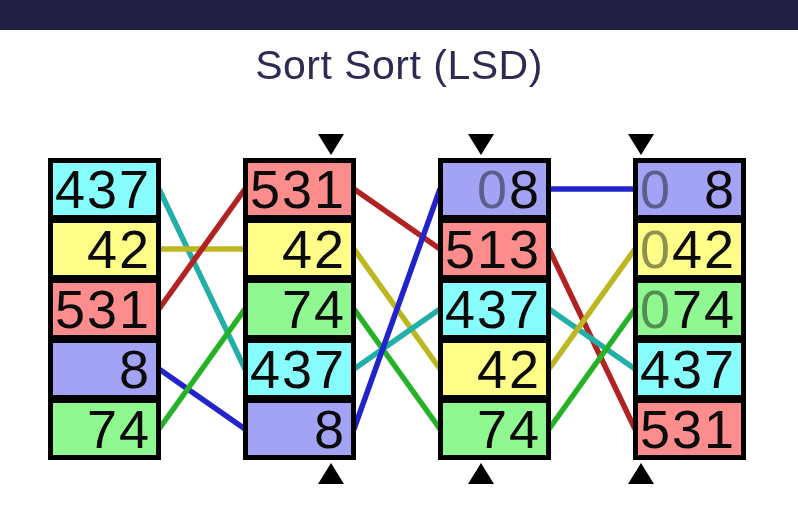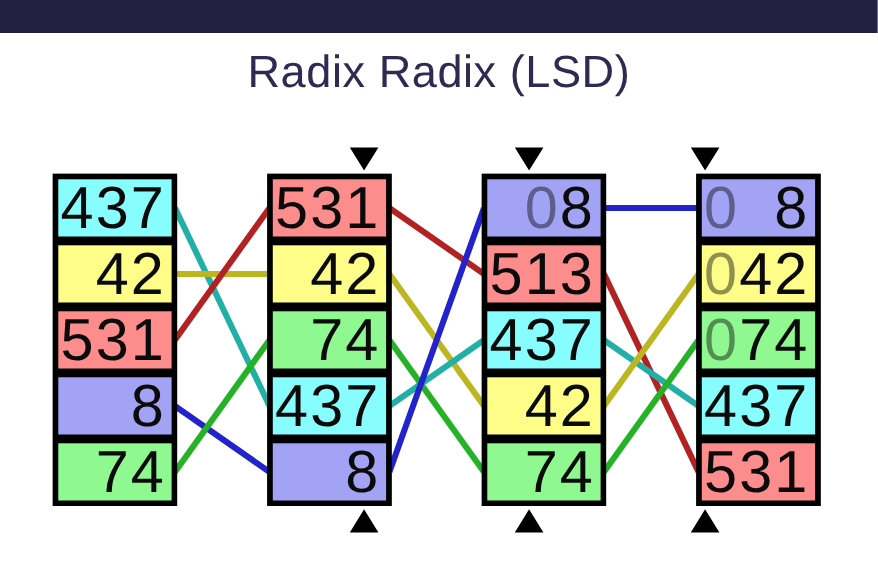--- a/index.html
+++ b/index.html
@@ -36,21 +36,21 @@
     border-left:13px solid transparent; border-right:13px solid transparent;
   }
   .tri-down { border-top:21px solid #000; top:134px; }
   .tri-up   { border-bottom:21px solid #000; top:463px; }
 </style>
 </head>
 <body>
 
 <div class="top-bar" style="background: rgb(33, 31, 66);"></div>
 
-<div class="title">Radix Radix (LSD)</div>
+<div class="title">Sort Sort (LSD)</div>
 
 <svg class="links" width="798" height="532" viewBox="0 0 798 532">
     <line x1="159" y1="189" x2="245" y2="369" stroke="#21AFA8" stroke-width="5.5"></line>
     <line x1="159" y1="249" x2="245" y2="249" stroke="#BCB621" stroke-width="5.5"></line>
     <line x1="159" y1="309" x2="245" y2="189" stroke="#B32222" stroke-width="5.5"></line>
     <line x1="159" y1="369" x2="245" y2="429" stroke="#2323CB" stroke-width="5.5"></line>
     <line x1="159" y1="429" x2="245" y2="309" stroke="#26B226" stroke-width="5.5"></line>
     <line x1="354" y1="189" x2="440" y2="249" stroke="#B32222" stroke-width="5.5"></line>
     <line x1="354" y1="249" x2="440" y2="369" stroke="#BCB621" stroke-width="5.5"></line>
     <line x1="354" y1="309" x2="440" y2="429" stroke="#26B226" stroke-width="5.5"></line>

